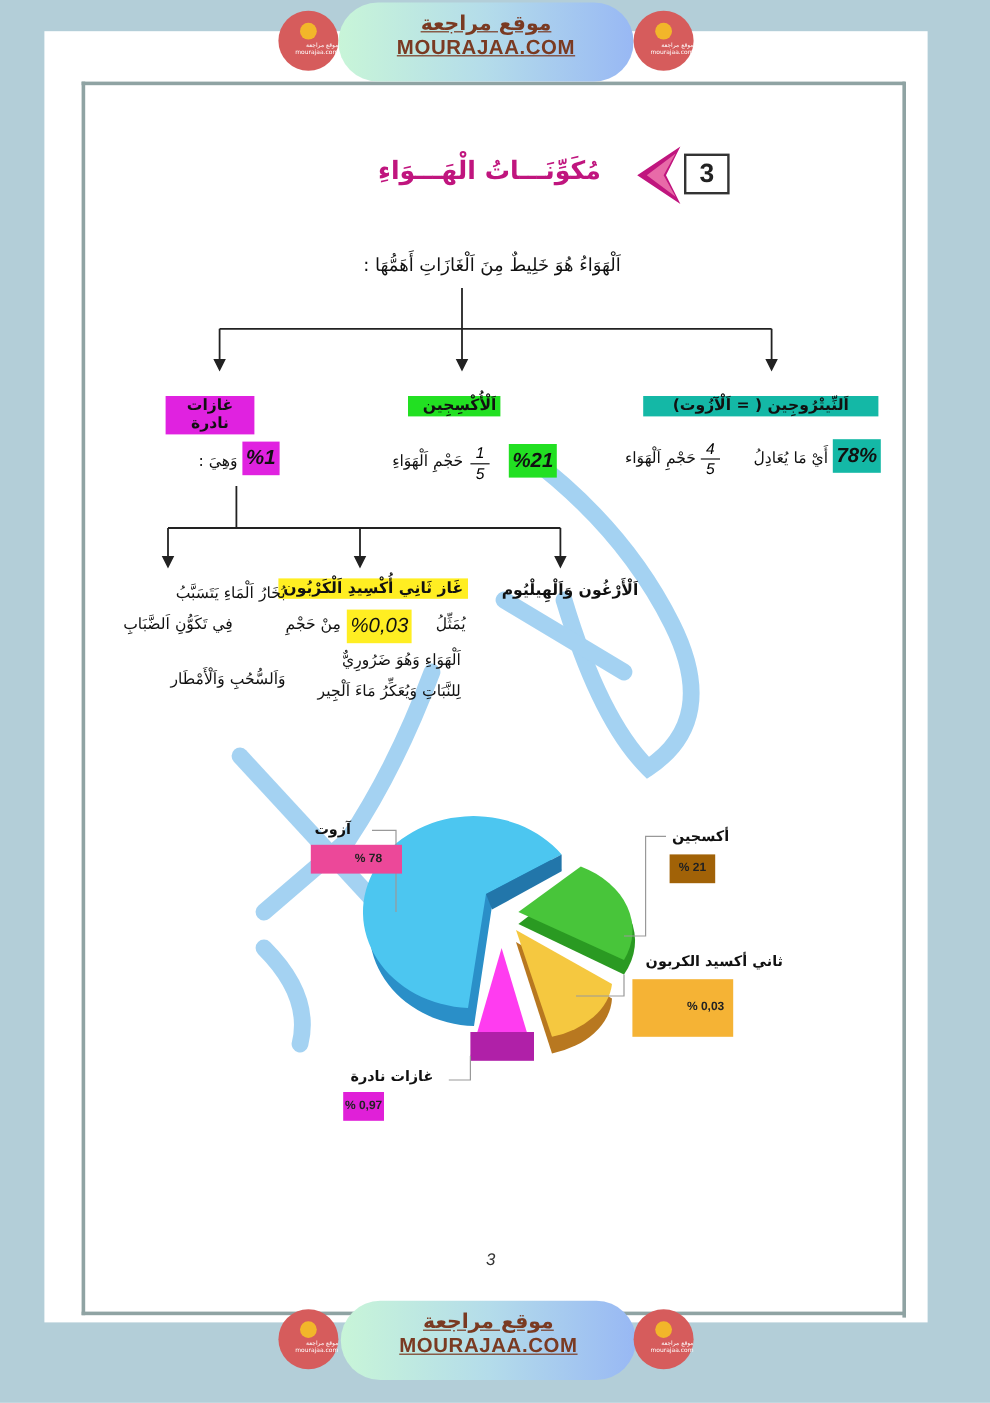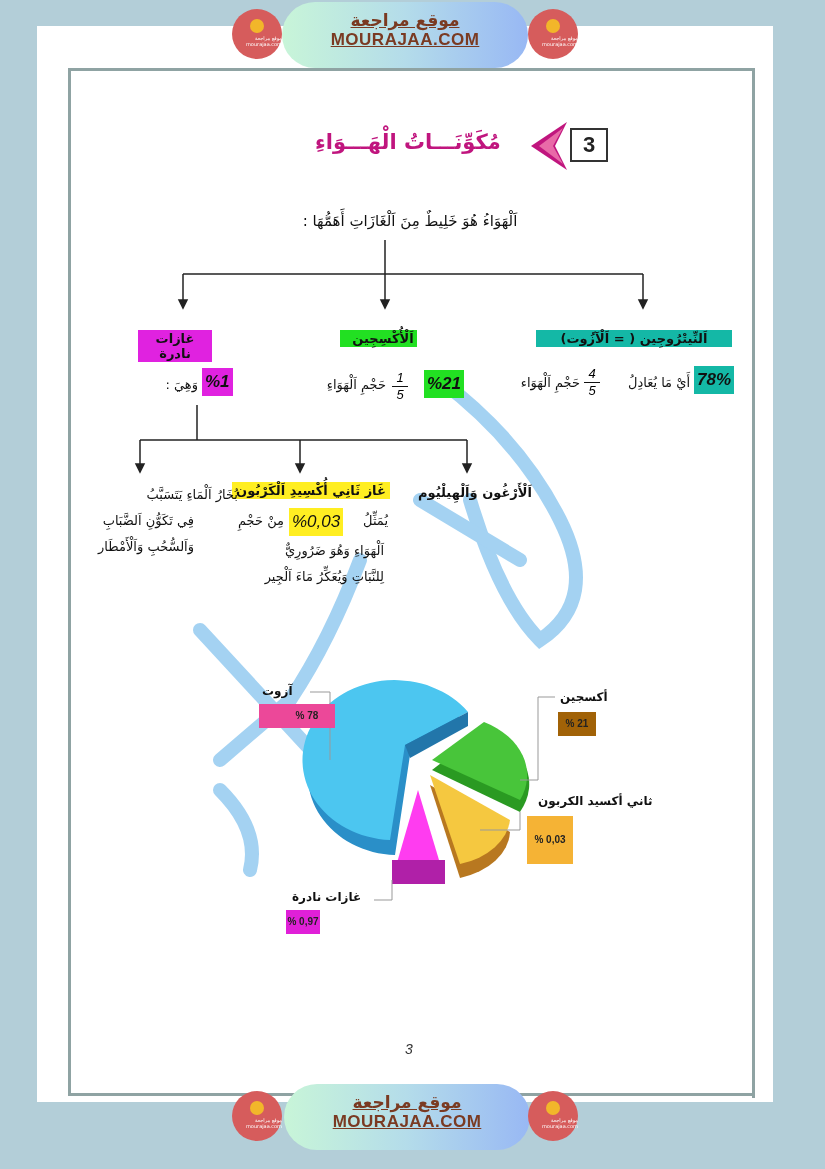--- a/index.html
+++ b/index.html
@@ -152,21 +152,21 @@
 
 <div class="lbl yellow" style="left:232px;top:482px;width:152px;">غَاز ثَانِي أُكْسِيدِ اَلْكَرْبُون</div>
 <div class="txt" style="left:336px;top:510px;width:52px;">يُمَثِّلُ</div>
 <div class="pct yellow" style="left:289px;top:508px;font-weight:normal;">%0,03</div>
 <div class="txt" style="left:222px;top:510px;width:62px;">مِنْ حَجْمِ</div>
 <div class="txt" style="left:222px;top:540px;width:162px;">اَلْهَوَاءِ وَهُوَ ضَرُورِيٌّ</div>
 <div class="txt" style="left:222px;top:566px;width:162px;">لِلنَّبَاتِ وَيُعَكِّرُ مَاءَ اَلْجِير</div>
 
 <div class="txt" style="left:72px;top:484px;width:122px;margin-left:44px;">بُخَارُ اَلْمَاءِ يَتَسَبَّبُ</div>
 <div class="txt" style="left:72px;top:510px;width:122px;">فِي تَكَوُّنِ اَلضَّبَابِ</div>
-<div class="txt" style="left:72px;top:536px;width:122px;">وَاَلسُّحُبِ وَاَلْأَمْطَار</div>
+<div class="txt" style="left:72px;top:556px;width:122px;padding-left:44px;">وَاَلسُّحُبِ وَاَلْأَمْطَار</div>
 
 <svg class="lines" width="825" height="1169">
 
   <path d="M410 755 L468 725 A90 80 0 1 0 395 855 Z" fill="#2a8fc8"></path>
   <path d="M405 745 L468 712 A92 80 0 1 0 390 840 Z" fill="#4cc6f0"></path>
   <path d="M405 745 L468 712 L468 726 L410 758 Z" fill="#2276aa"></path>
 
   <path d="M432 770 L484 730 A80 60 0 0 1 520 812 Z" fill="#2a9a22"></path>
   <path d="M432 760 L484 722 A80 60 0 0 1 520 800 Z" fill="#48c53a"></path>
 
@@ -181,21 +181,21 @@
     <polyline points="555,697 538,697 538,780 520,780"></polyline>
     <polyline points="520,812 520,830 480,830"></polyline>
     <polyline points="374,900 392,900 392,880"></polyline>
   </g>
 </svg>
 <div class="clabel" style="left:262px;top:684px;">آزوت</div>
 <div class="cbox" style="left:259px;top:704px;width:56px;height:24px;line-height:24px;background:#ec4899;padding-left:20px;">% 78</div>
 <div class="clabel" style="left:560px;top:690px;">أكسجين</div>
 <div class="cbox" style="left:558px;top:712px;width:38px;height:24px;line-height:24px;background:#a16207;">% 21</div>
 <div class="clabel" style="left:538px;top:794px;">ثاني أكسيد الكربون</div>
-<div class="cbox" style="left:527px;top:816px;width:46px;height:48px;line-height:48px;background:#f5b335;">% 0,03</div>
+<div class="cbox" style="left:527px;top:816px;width:46px;height:48px;line-height:48px;background:#f5b335;padding-left:38px;">% 0,03</div>
 <div class="clabel" style="left:292px;top:890px;">غازات نادرة</div>
 <div class="cbox" style="left:286px;top:910px;width:34px;height:24px;line-height:24px;background:#e020d8;">% 0,97</div>
 
 <div class="page-num">3</div>
 
 <div class="banner banner-bottom">
   <div class="badge badge-l">
       <span class="dot"></span>
       <span class="txt">موقع مراجعة mourajaa.com</span>
     </div>

